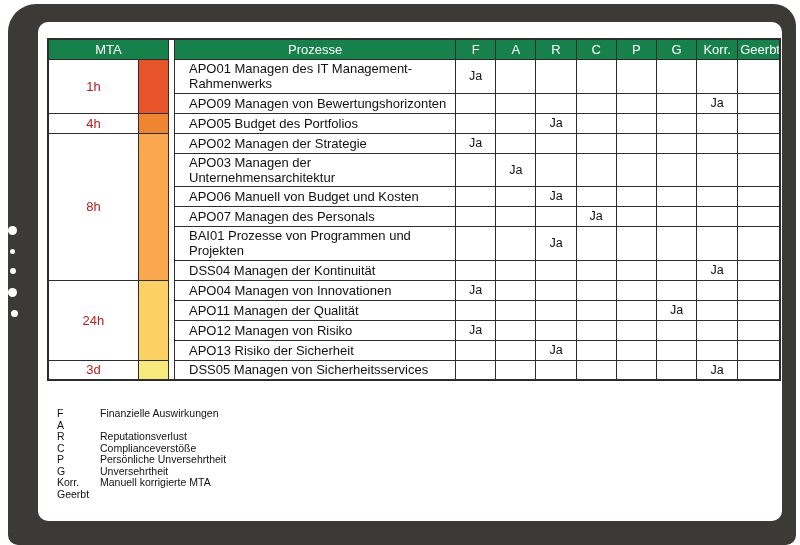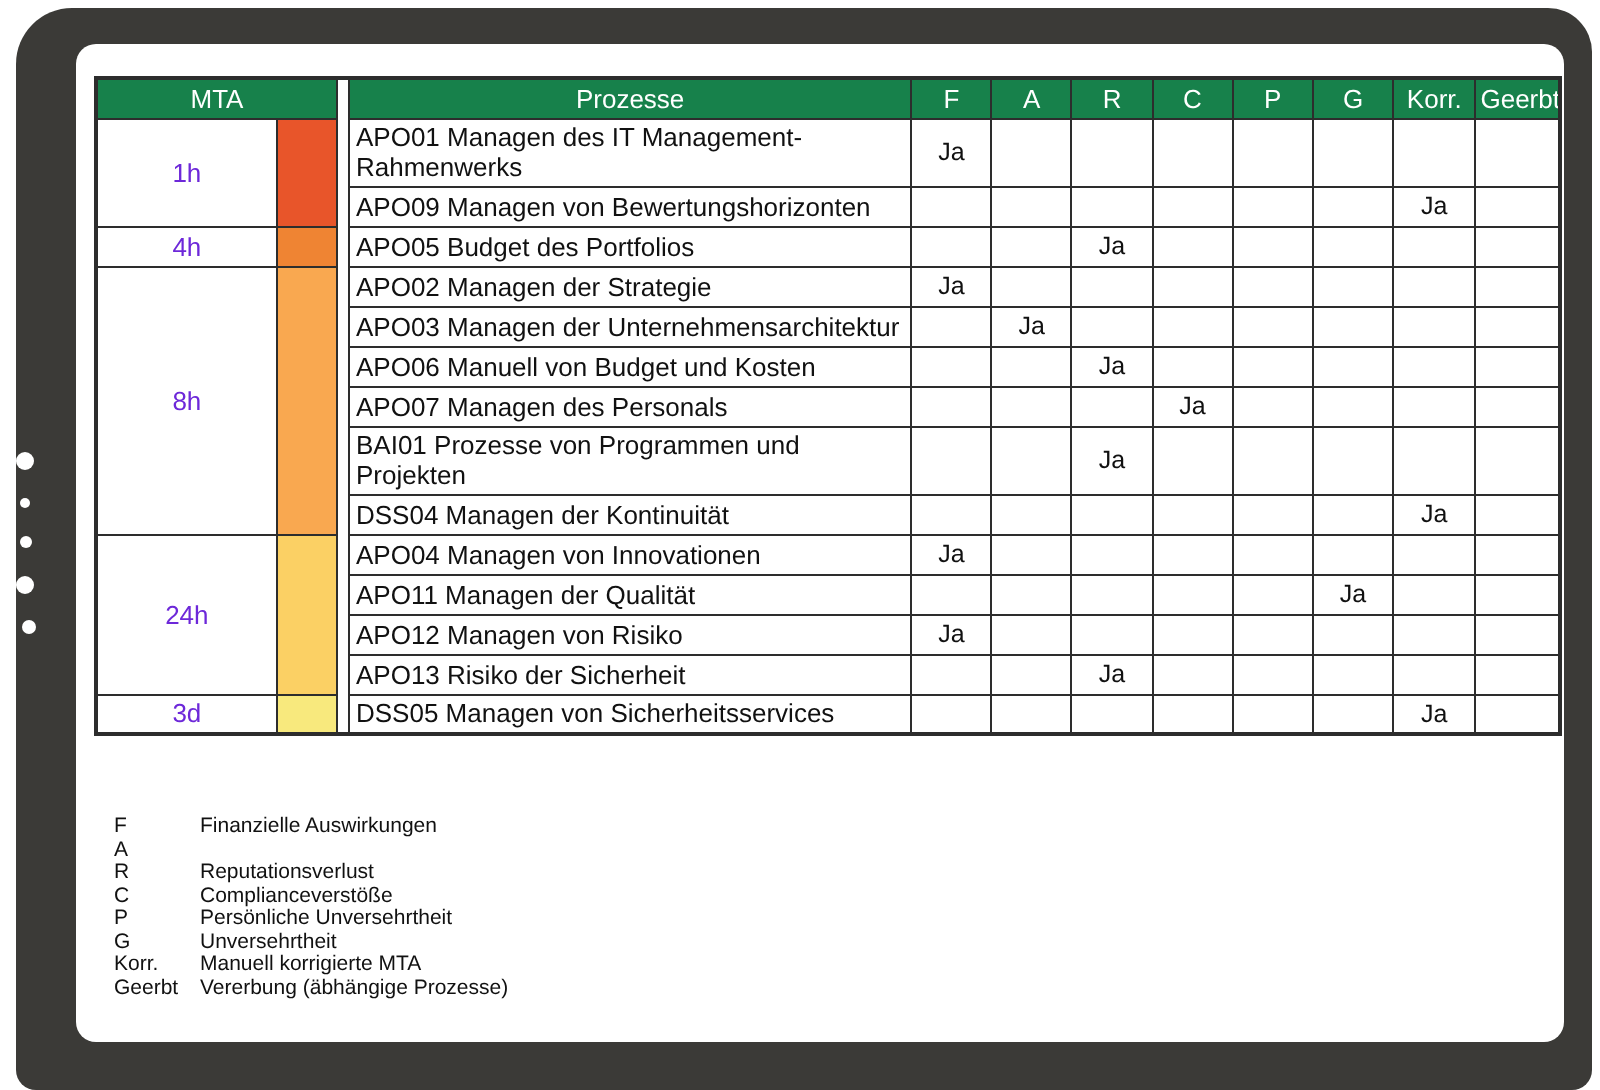--- a/index.html
+++ b/index.html
@@ -38,25 +38,25 @@
   table.proc th {
     background:var(--header-green,#17814b); color:#ffffff;
     font-weight:400; font-size:13px; height:16px; padding:0 2px;
     text-align:center;
   }
   table.proc th.spacer, table.proc td.spacer {
     border:none; background:#ffffff; padding:0;
   }
   table.proc tr { height:20px; }
   table.proc tr.tall { height:34px; }
-  td.mta   { text-align:center; font-size:13px; color:#6d28d9; background:#fff; }
+  td.mta   { text-align:center; font-size:13px; color:#b91c1c; background:#fff; }
   td.swatch{ padding:0; }
   td.process {
     text-align:left; font-size:13px; color:#111; background:#fff;
-    padding:1px 4px 1px 3px; line-height:15px;
+    padding:1px 4px 1px 14px; line-height:15px;
   }
   td.mark { text-align:center; font-size:12.5px; color:#111; background:#fff; }
 
   .caption {
     position:absolute; left:9px; top:364px; width:734px;
     text-align:center; font-size:11px; font-weight:bold; color:#111;
   }
   .legend { position:absolute; left:19px; top:386px; font-size:10.5px; color:#111; }
   .legend-row { display:flex; line-height:11.5px; }
   .legend-key { width:43px; flex:0 0 43px; }
@@ -307,17 +307,16 @@
         <div class="legend-row">
           <span class="legend-key">G</span>
           <span class="legend-desc">Unversehrtheit</span>
         </div>
         <div class="legend-row">
           <span class="legend-key">Korr.</span>
           <span class="legend-desc">Manuell korrigierte MTA</span>
         </div>
         <div class="legend-row">
           <span class="legend-key">Geerbt</span>
-          <span class="legend-desc">Vererbung (äbhängige Prozesse)</span>
         </div>
       </div>
   </div>
 </div>
 
 </body></html>

